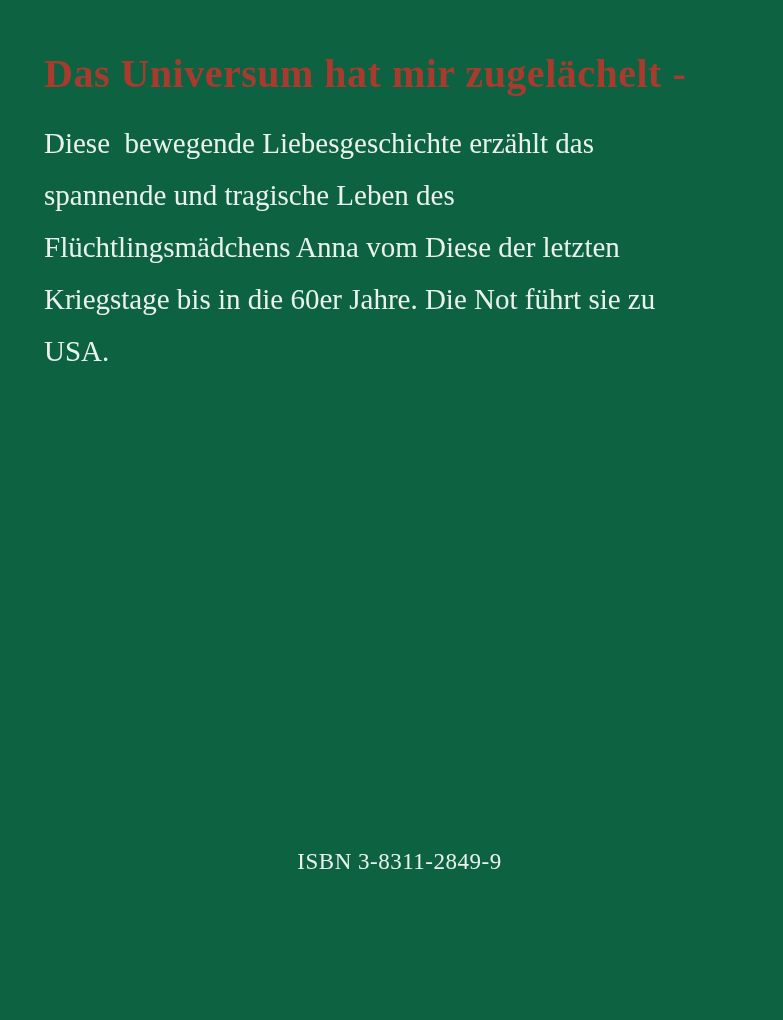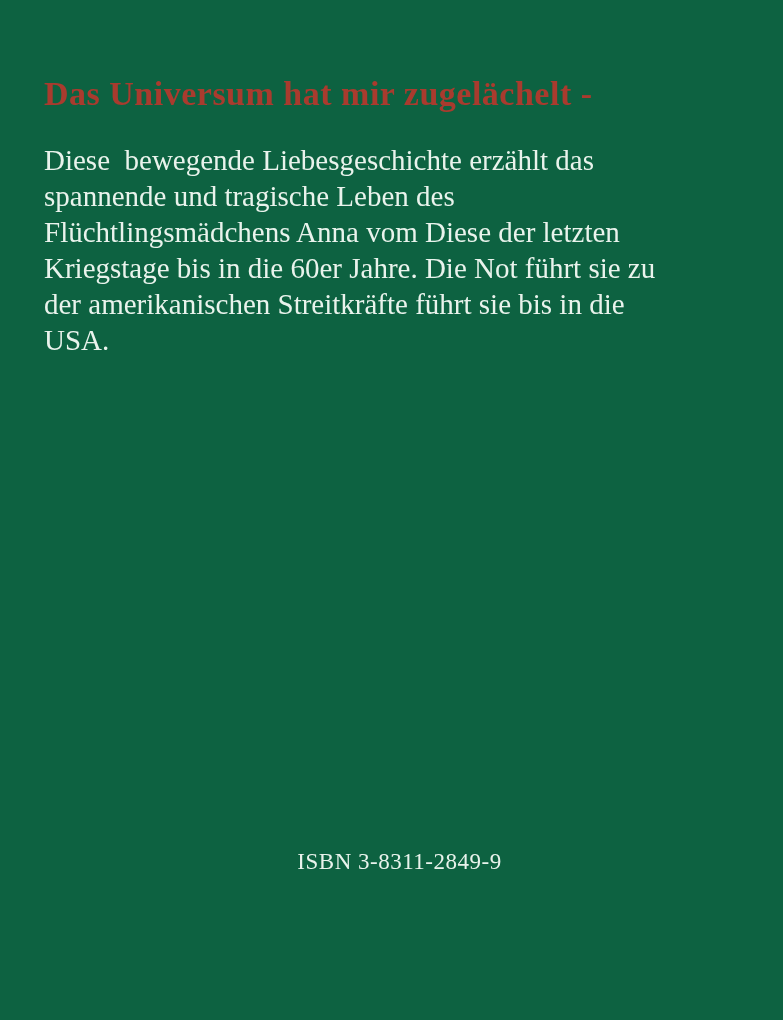--- a/index.html
+++ b/index.html
@@ -19,34 +19,34 @@
     position: relative;
   }
   .cover {
     position: absolute;
     inset: 0;
     padding: 50px 40px 0 44px;
   }
   .title {
     color: var(--title);
     font-weight: bold;
-    font-size: 34px;
+    font-size: 40px;
     letter-spacing: 0.5px;
     white-space: pre;
     line-height: 1.2;
-    margin-top: 24px;
   }
   .blurb {
     margin-top: 27px;
     color: var(--body-text);
     font-size: 29px;
   }
   .blurb .line {
     white-space: pre;
     line-height: 36px;
+    margin-top: 16px;
   }
   .isbn {
     position: absolute;
     left: 16px;
     right: 0;
     top: 849px;
     text-align: center;
     color: var(--body-text);
     font-size: 23px;
     letter-spacing: 0.5px;
@@ -56,18 +56,17 @@
 <body>
 
 <div class="cover">
   <h1 class="title">Das Universum hat mir zugelächelt -</h1>
 
   <div class="blurb">
     <div class="line">Diese  bewegende Liebesgeschichte erzählt das</div>
     <div class="line">spannende und tragische Leben des</div>
     <div class="line">Flüchtlingsmädchens Anna vom Diese der letzten</div>
     <div class="line">Kriegstage bis in die 60er Jahre. Die Not führt sie zu</div>
-    <div class="line">der amerikanischen Streitkräfte führt sie bis in die</div>
     <div class="line">USA.</div>
   </div>
 
   <div class="isbn">ISBN 3-8311-2849-9</div>
 </div>
 
 </body></html>

